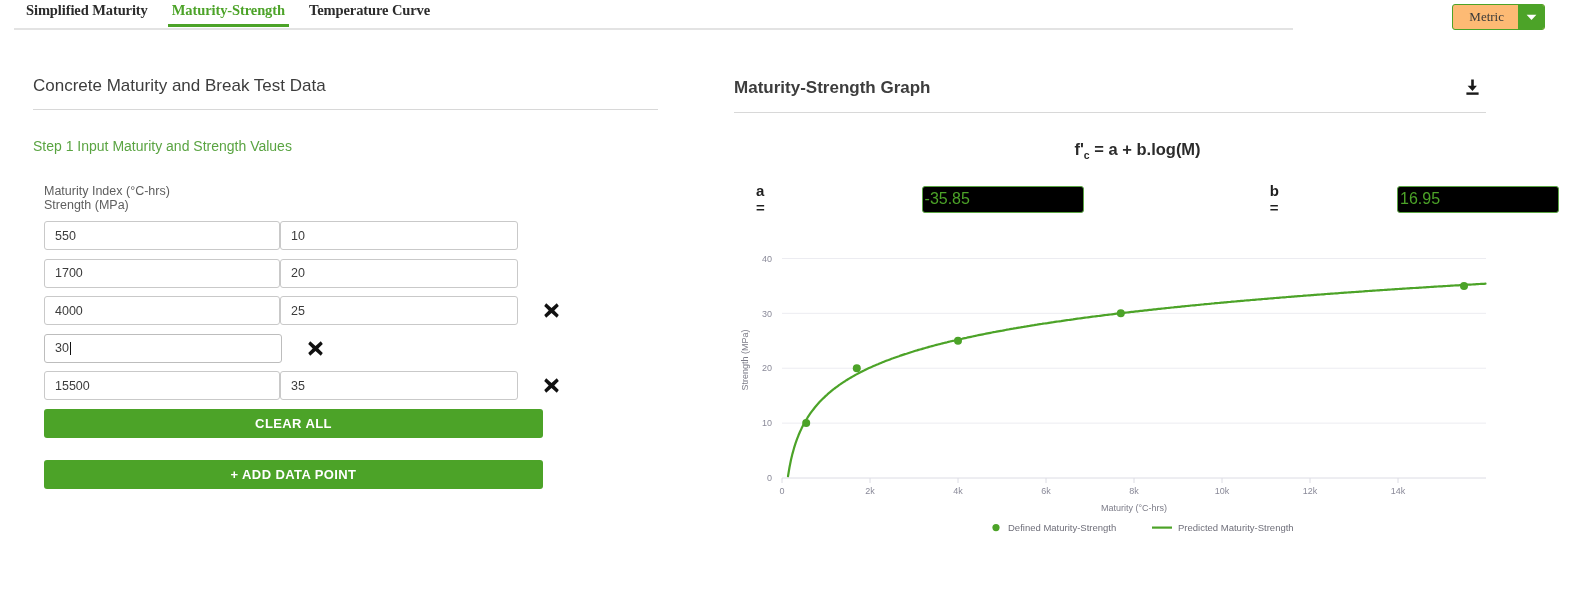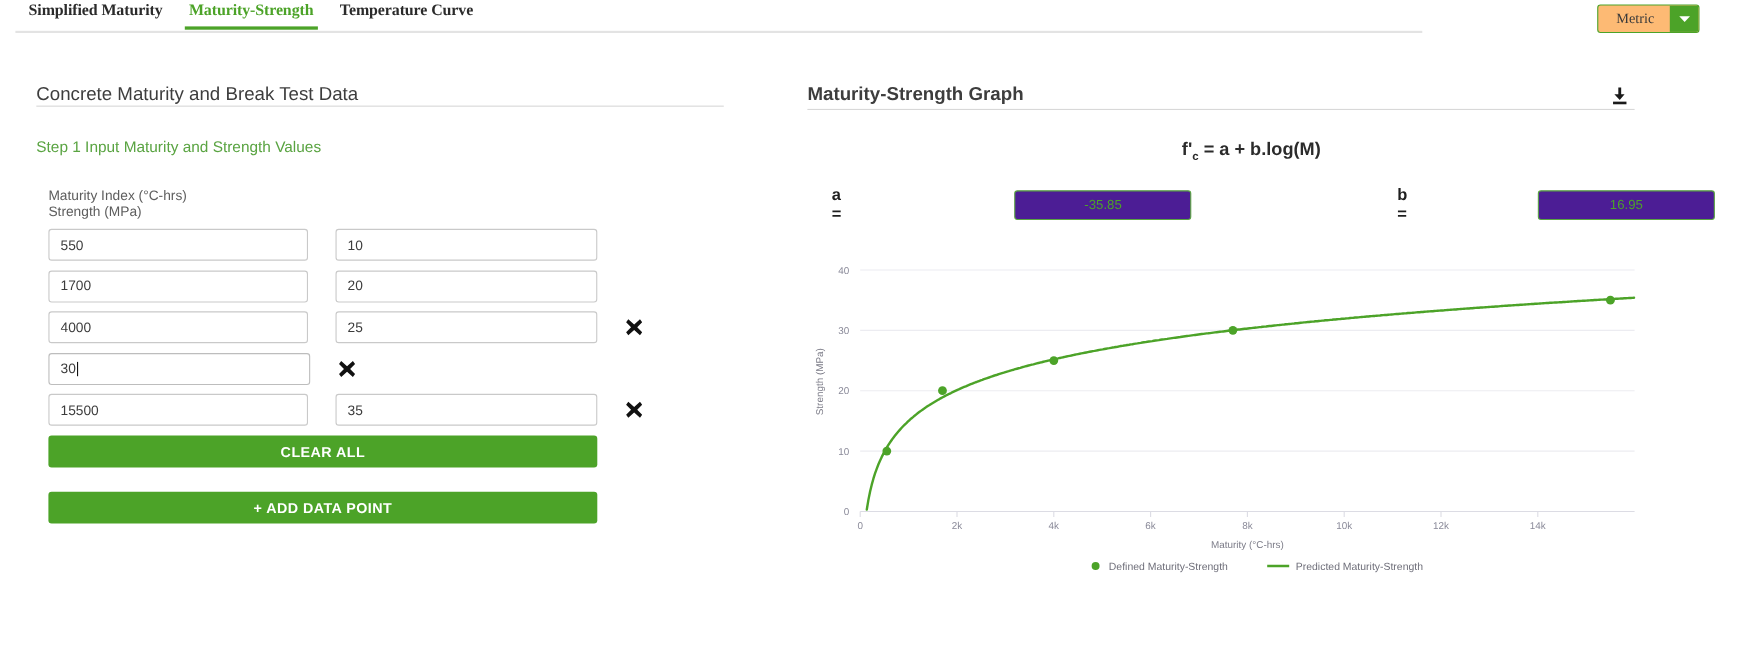--- a/index.html
+++ b/index.html
@@ -77,22 +77,24 @@
     display: flex;
     padding: 0 24px;
     margin-top: 46px;
   }
   .col-left  { width: 760px; padding-left: 9px; }
   .col-right { flex: 1; padding-left: 24px; }
 
   .panel-head {
     font-size: 17px;
     color: #3d3d3d;
+    padding-bottom: 13px;
     border-bottom: 1px solid #d8d8d8;
     display: flex;
+    align-items: center;
     justify-content: space-between;
   }
   .col-left .panel-head  { width: 625px; }
   .col-right .panel-head { width: 752px; font-weight: bold; }
 
   .dl-btn {
     cursor: pointer;
     line-height: 0;
     padding: 2px 4px;
   }
@@ -126,21 +128,21 @@
     height: 29px;
     border: 1px solid #c9c9c9;
     border-radius: 3px;
     background: #fff;
     font-family: "Liberation Sans", sans-serif;
     font-size: 12.5px;
     color: #3c3c3c;
     padding: 0 10px;
     outline: none;
   }
-  .cell-in.maturity { width: 236px; margin-right: 25px; }
+  .cell-in.maturity { width: 236px; }
   .cell-in.strength { width: 238px; }
   .cell-in.focused  { border-color: #bdbdbd; }
   .caret-bar {
     display: inline-block;
     width: 1px;
     height: 13px;
     background: #111;
     margin-left: 1px;
     vertical-align: -2px;
   }
@@ -194,24 +196,23 @@
   .coef-lbl {
     font-size: 15px;
     font-weight: bold;
     color: #1f1f1f;
   }
   .coef-in {
     height: 27px;
     width: 162px;
     border: 1px solid #5aa442;
     border-radius: 3px;
-    background: #4c1d95;
-    text-align: center;
+    background: #000000;
     font-family: "Liberation Sans", sans-serif;
-    font-size: 12px;
+    font-size: 16px;
     color: #4ca328;
     outline: none;
   }
   .gap-a { width: 153px; }
   .gap-b { width: 196px; }
   .gap-c { width: 112px; }
 
   
   .chart-area {
     position: relative;

